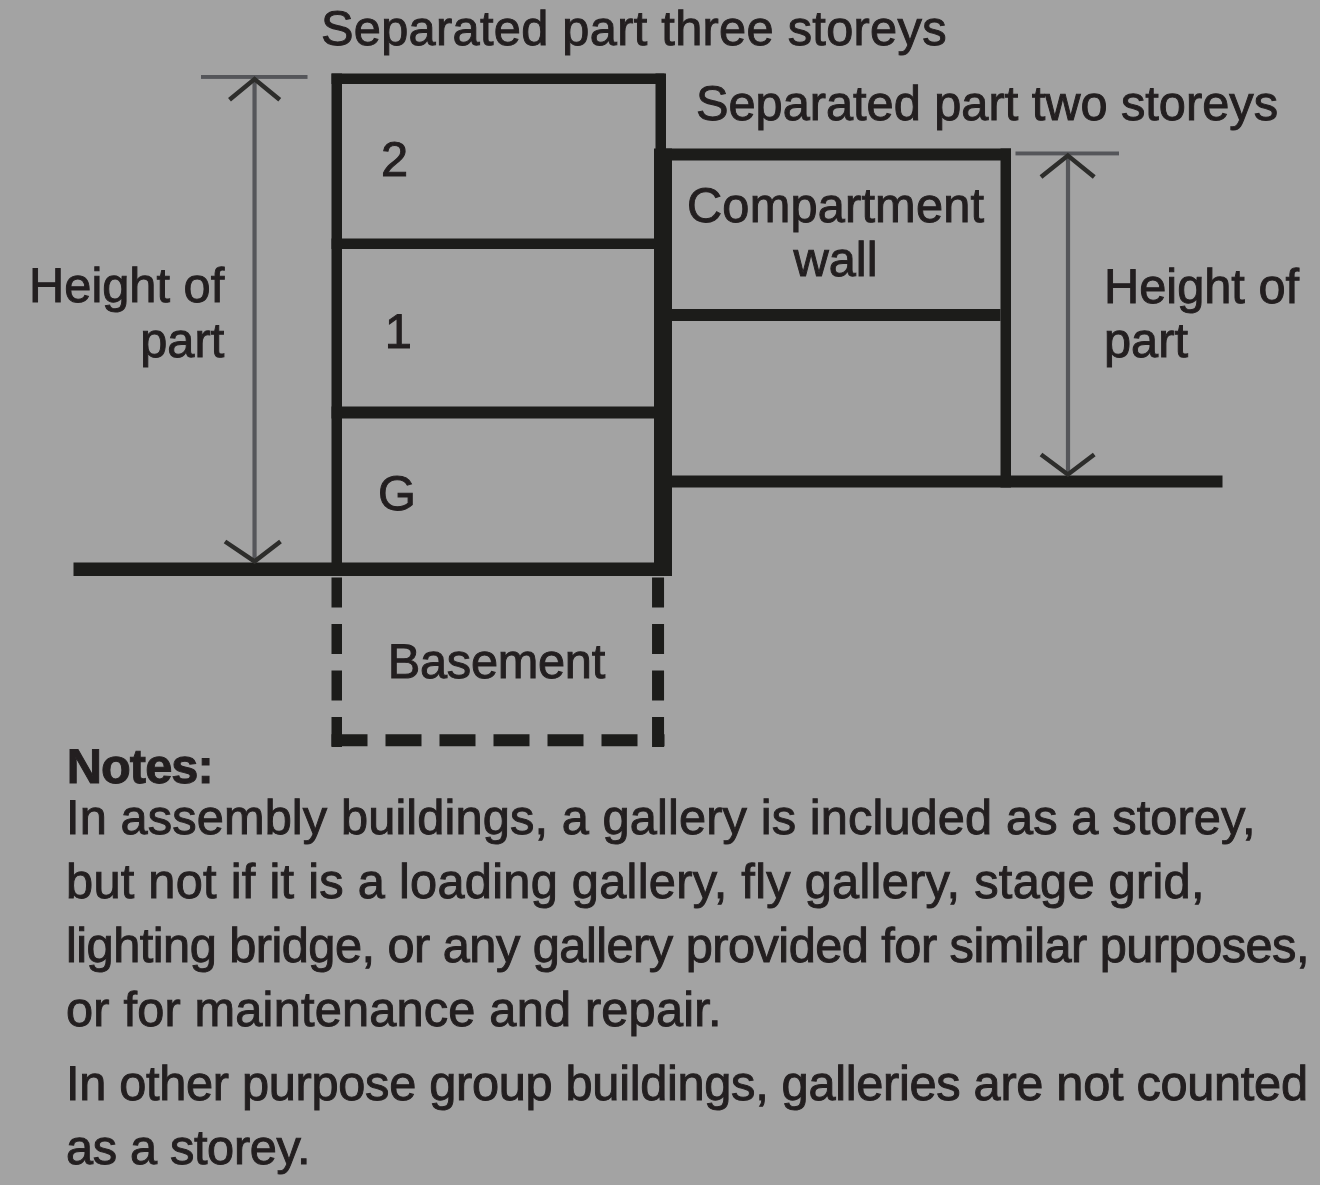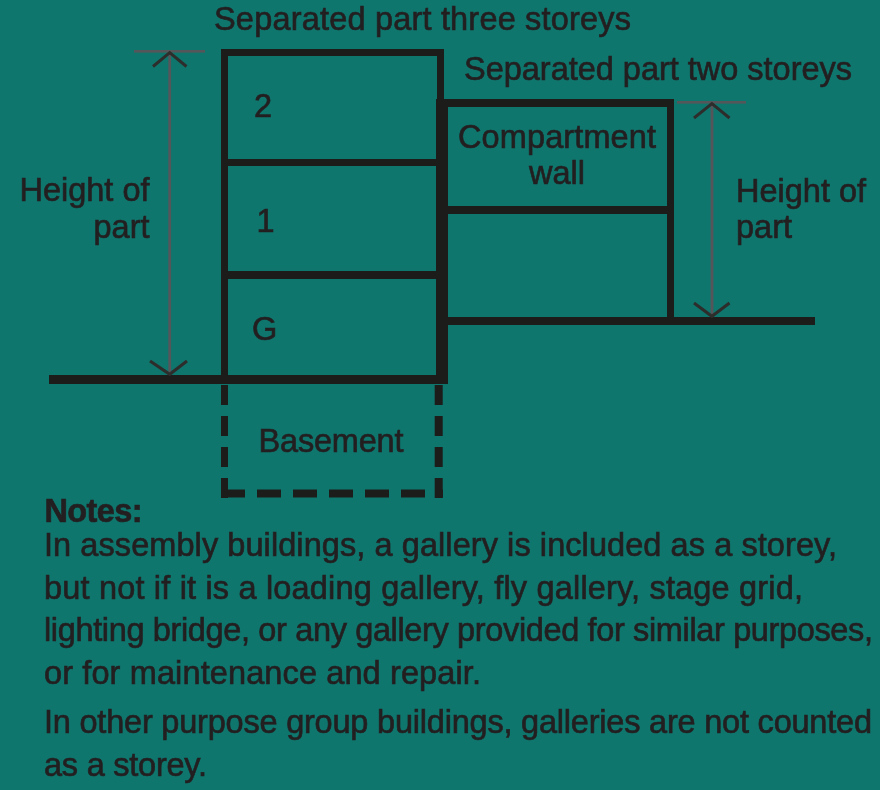--- a/index.html
+++ b/index.html
@@ -1,16 +1,16 @@
 <!DOCTYPE html>
 <html><head>
 <meta charset="utf-8">
 <style>
   html,body{margin:0;padding:0;background:#ffffff;}
-  #page{position:relative;width:880px;height:790px;background:#0f766e;overflow:hidden;}
+  #page{position:relative;width:880px;height:790px;background:#a3a3a3;overflow:hidden;}
   svg{display:block;}
   text{font-family:"Liberation Sans",sans-serif;fill:#231f20;}
 </style>
 </head>
 <body>
 <div id="page">
 <svg width="880" height="790" viewBox="0 0 880 790">
 
   <rect x="221" y="49" width="222" height="7" fill="#1c1c1a"></rect>
   <rect x="221" y="49" width="7" height="335" fill="#1c1c1a"></rect>

